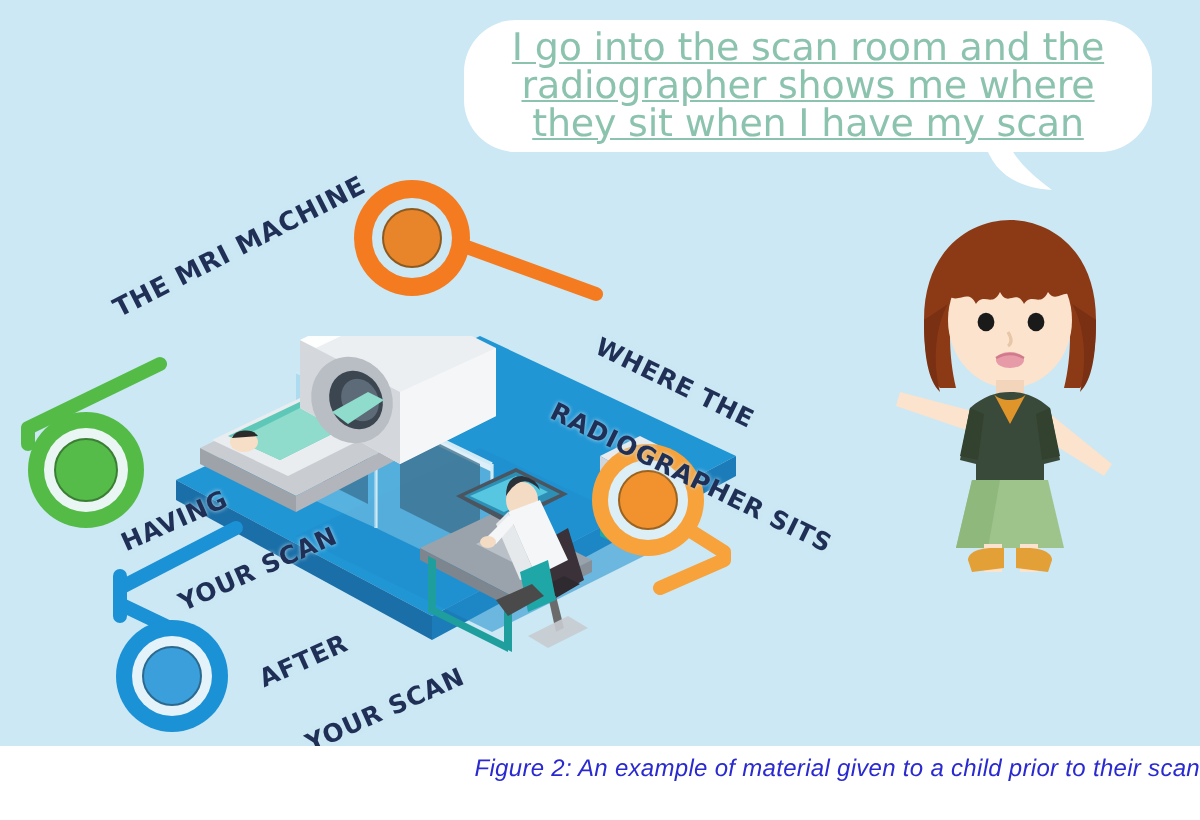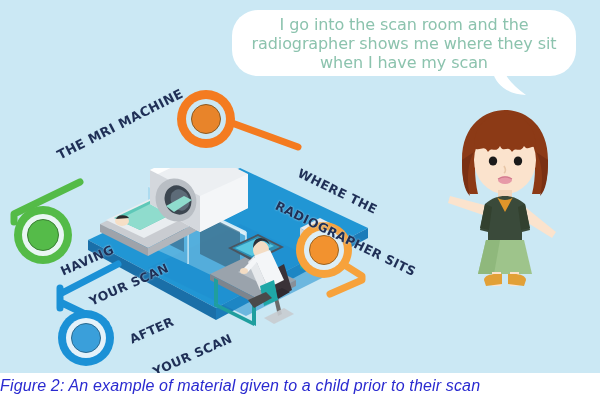--- a/index.html
+++ b/index.html
@@ -19,24 +19,25 @@
   
   #bubble{
     position:absolute;left:232px;top:10px;width:344px;height:66px;
     background:#ffffff;border-radius:26px;
   }
   #bubble-text{
     position:absolute;left:0;top:0;width:344px;height:66px;
     display:flex;align-items:center;justify-content:center;
     text-align:center;
     color:#8cc3ae;
-    font-size:16px;line-height:19px;
+    font-size:19px;line-height:19px;
     font-family:"DejaVu Sans", sans-serif;
     padding:0 12px;box-sizing:border-box;
     letter-spacing:-0.1px;
+    text-decoration:underline;
   }
   #bubble-tail{
     position:absolute;left:492px;top:70px;width:40px;height:26px;
   }
   
   .iso{position:absolute;}
   #floor{
     left:88px;top:168px;width:280px;height:160px;
   }
   
@@ -78,24 +79,24 @@
   }
   
   #girl{position:absolute;left:440px;top:108px;width:130px;height:180px;}
   
   #caption-strip{
     position:absolute;left:0;top:373px;width:600px;height:37px;
     background:#ffffff;
   }
   #caption-text{
     position:absolute;left:0;top:4px;width:600px;
-    text-align:left;
+    text-align:right;
     color:#2a2ad0;
     font-style:italic;
-    font-size:16px;
+    font-size:12px;
     font-family:"Liberation Sans", sans-serif;
     letter-spacing:0.15px;
   }
 </style>
 </head>
 <body>
 
 <div id="page">
 
   <div id="illustration">

